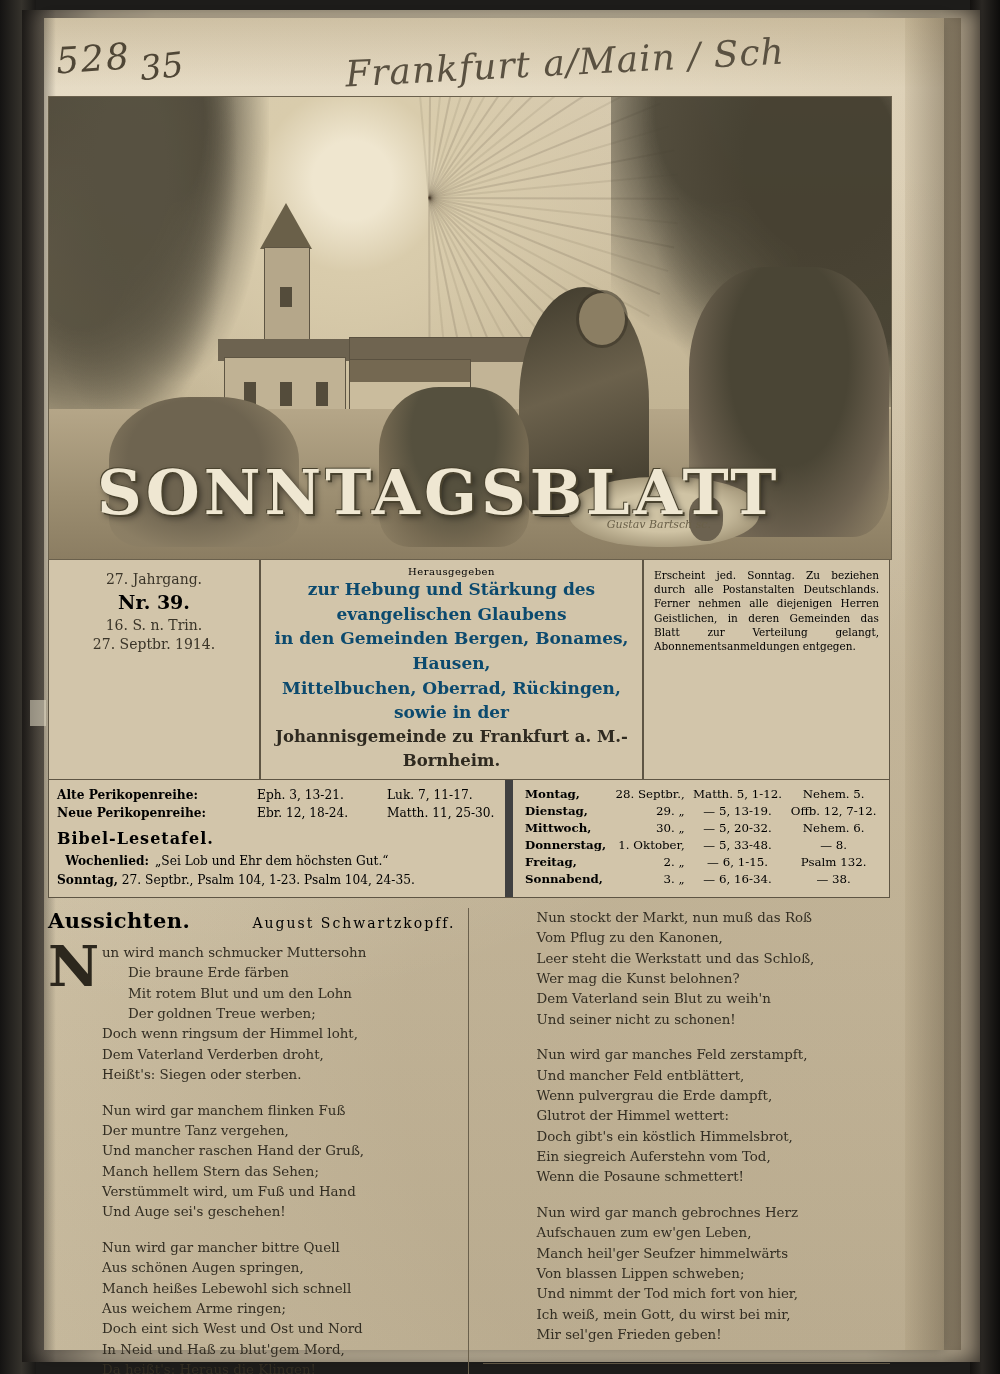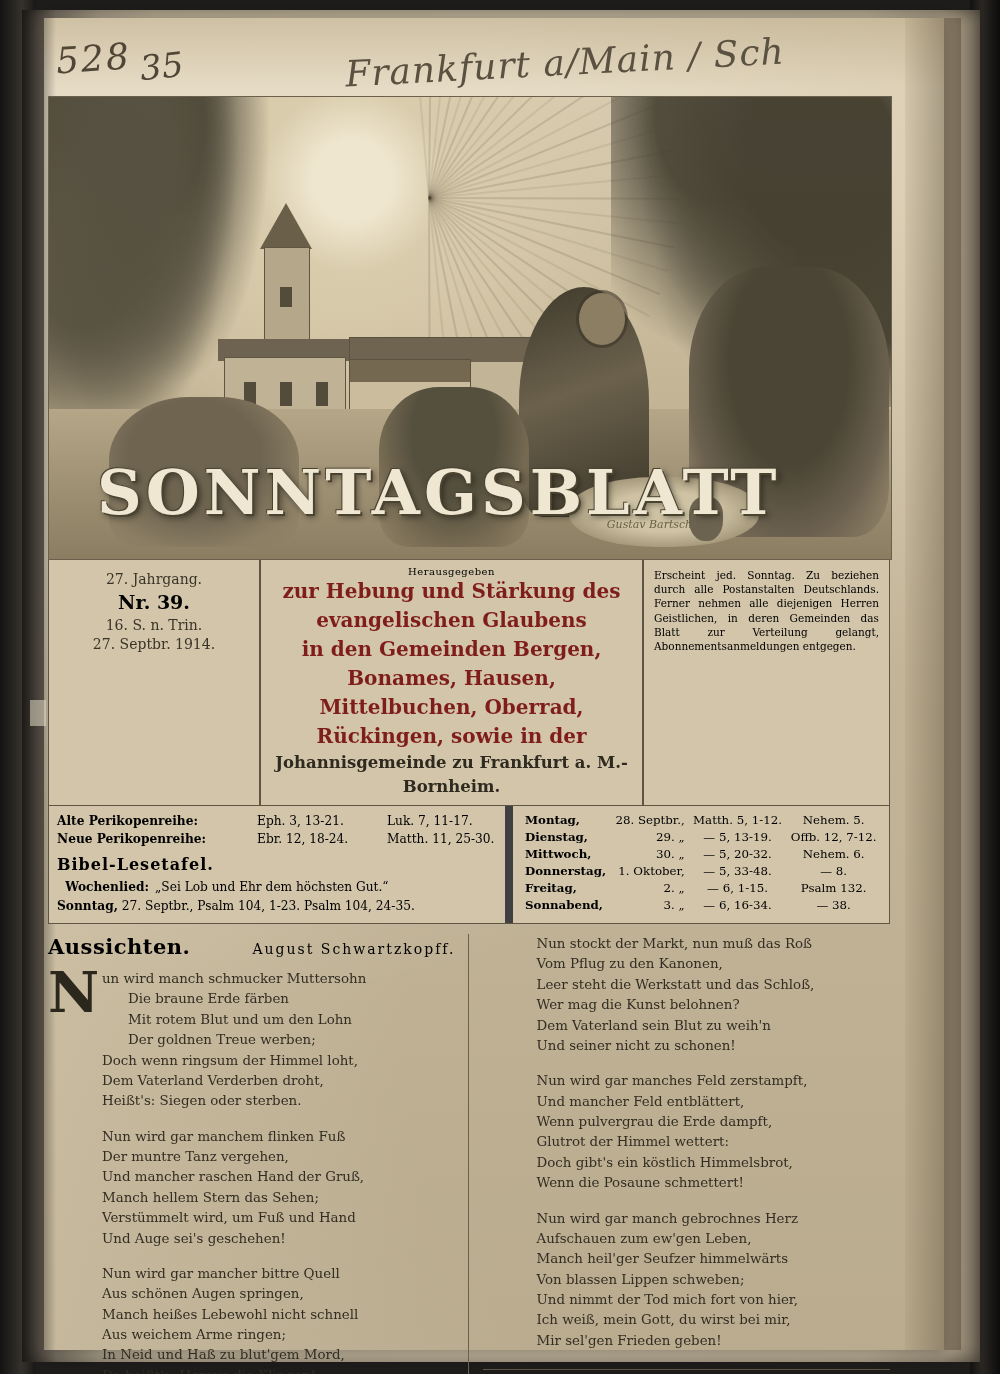--- a/index.html
+++ b/index.html
@@ -184,21 +184,21 @@
   .band{
     display:flex;border:1px solid #5e5544;border-top:none;background:#d2c5aa;
   }
   .band .cell{padding:8px 10px;}
   .band .c1{width:190px;text-align:center;border-right:2px solid #5e5544;}
   .band .c2{flex:1;text-align:center;border-right:2px solid #5e5544;padding:6px 12px;}
   .band .c3{width:225px;font-size:10.5px;line-height:1.35;text-align:justify;}
   .c1 .ln{font-size:14px;margin:3px 0;color:#3a3428;}
   .c1 .nr{font-size:19px;font-weight:bold;margin:4px 0;}
   .c2 .hg{font-size:10px;letter-spacing:.5px;}
-  .c2 .big{font-size:20px;font-weight:bold;line-height:1.45;color:#7f1d1d;}
+  .c2 .big{font-size:17px;font-weight:bold;line-height:1.45;color:#0c4a6e;}
   .c2 .big2{font-size:16.5px;font-weight:bold;line-height:1.45;color:#2f2a20;}
   
   .band2{
     display:flex;border:1px solid #5e5544;border-top:none;background:#d2c5aa;
   }
   .band2 .left{width:440px;border-right:8px solid #404040;padding:6px 8px 8px 8px;}
   .band2 .right{flex:1;padding:6px 8px;}
   .perik{display:flex;font-size:12.2px;line-height:1.5;}
   .perik .lbl{width:200px;font-weight:bold;}
   .perik .v1{width:130px;}
@@ -432,22 +432,23 @@
               <span class="ind">Nun wird gar manchem flinken Fuß</span>
               <span class="ind">Der muntre Tanz vergehen,</span>
               <span class="ind">Und mancher raschen Hand der Gruß,</span>
               <span class="ind">Manch hellem Stern das Sehen;</span>
               <span class="ind">Verstümmelt wird, um Fuß und Hand</span>
               <span class="ind">Und Auge sei's geschehen!</span>
             </div>
             <div class="stanza">
               <span class="ind">Nun wird gar mancher bittre Quell</span>
               <span class="ind">Aus schönen Augen springen,</span>
-              <span class="ind">Manch heißes Lebewohl nicht schnell</span>
+              <span class="ind">Manch heißes Lebewohl sich schnell</span>
               <span class="ind">Aus weichem Arme ringen;</span>
+              <span class="ind">Doch eint sich West und Ost und Nord</span>
               <span class="ind">In Neid und Haß zu blut'gem Mord,</span>
               <span class="ind">Da heißt's: Heraus die Klingen!</span>
             </div>
           </div>
       </div>
 
       <div class="col right">
         <div class="poem" id="poem-right">
             <div class="stanza">
               <span class="ind">Nun stockt der Markt, nun muß das Roß</span>
@@ -456,20 +457,21 @@
               <span class="ind">Wer mag die Kunst belohnen?</span>
               <span class="ind">Dem Vaterland sein Blut zu weih'n</span>
               <span class="ind">Und seiner nicht zu schonen!</span>
             </div>
             <div class="stanza">
               <span class="ind">Nun wird gar manches Feld zerstampft,</span>
               <span class="ind">Und mancher Feld entblättert,</span>
               <span class="ind">Wenn pulvergrau die Erde dampft,</span>
               <span class="ind">Glutrot der Himmel wettert:</span>
               <span class="ind">Doch gibt's ein köstlich Himmelsbrot,</span>
+              <span class="ind">Ein siegreich Auferstehn vom Tod,</span>
               <span class="ind">Wenn die Posaune schmettert!</span>
             </div>
             <div class="stanza">
               <span class="ind">Nun wird gar manch gebrochnes Herz</span>
               <span class="ind">Aufschauen zum ew'gen Leben,</span>
               <span class="ind">Manch heil'ger Seufzer himmelwärts</span>
               <span class="ind">Von blassen Lippen schweben;</span>
               <span class="ind">Und nimmt der Tod mich fort von hier,</span>
               <span class="ind">Ich weiß, mein Gott, du wirst bei mir,</span>
               <span class="ind">Mir sel'gen Frieden geben!</span>

